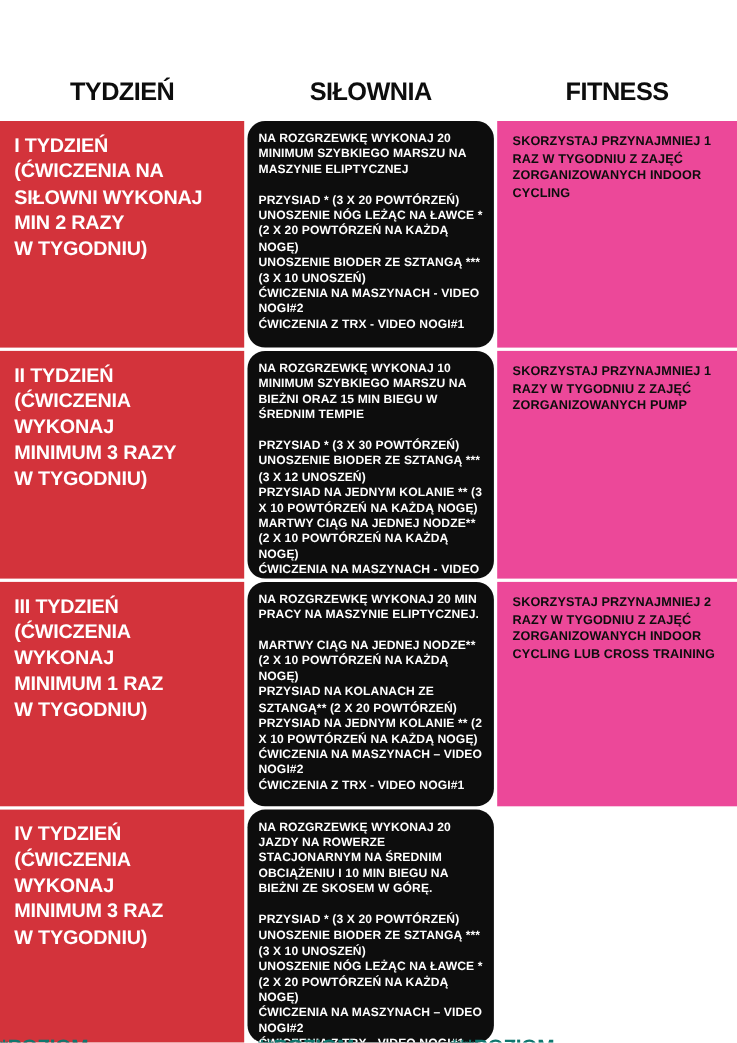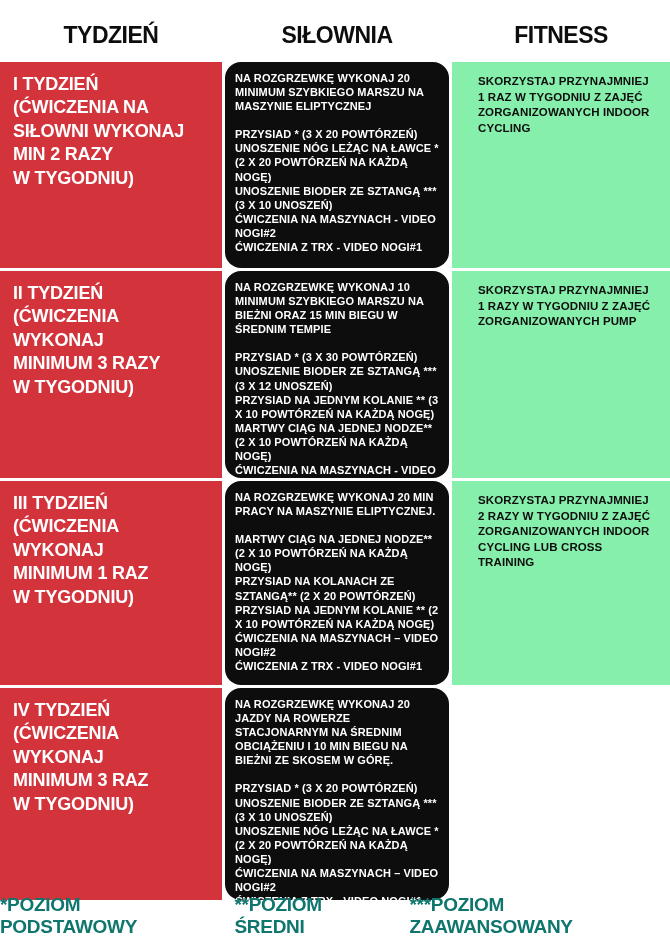--- a/index.html
+++ b/index.html
@@ -10,20 +10,21 @@
     font-family:"Liberation Sans","DejaVu Sans",sans-serif;
     overflow:hidden;
   }
   
   .header{
     height:62px;
     display:grid;
     grid-template-columns:222px 224px 1fr;
     gap:3px;
     align-items:center;
+    margin-top:48px;
   }
   .header .hcell{
     text-align:center;
     font-size:23px;
     font-weight:bold;
     letter-spacing:-0.5px;
     color:#0d0d0d;
     padding-top:8px;
   }
   
@@ -50,27 +51,27 @@
     color:#ffffff;
     font-weight:bold;
     font-size:11px;
     line-height:1.28;
     letter-spacing:0.1px;
     padding:9px 9px 0 10px;
     white-space:pre-line;
     border-radius:16px;
   }
   .fitness-cell{
-    background:#86efac;
+    background:#ec4899;
     color:#0d0d0d;
     font-weight:bold;
     font-size:11.5px;
     line-height:1.35;
     letter-spacing:0.1px;
-    padding:12px 12px 0 26px;
+    padding:12px 12px 0 14px;
     white-space:pre-line;
   }
   
   .footer{
     height:32px;
     display:flex;
     justify-content:center;
     align-items:center;
     gap:14px;
     font-size:19px;

